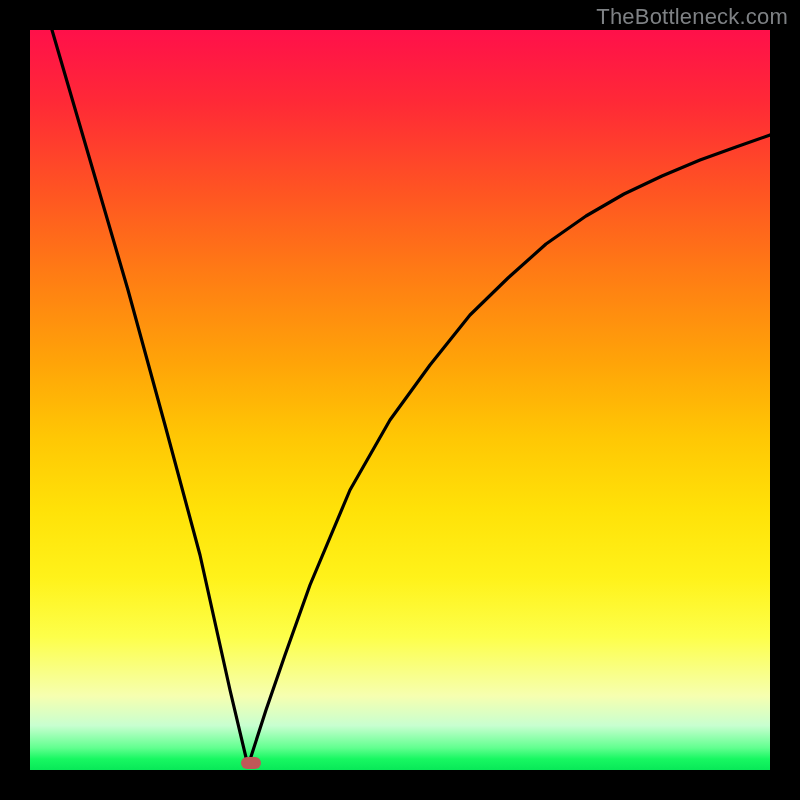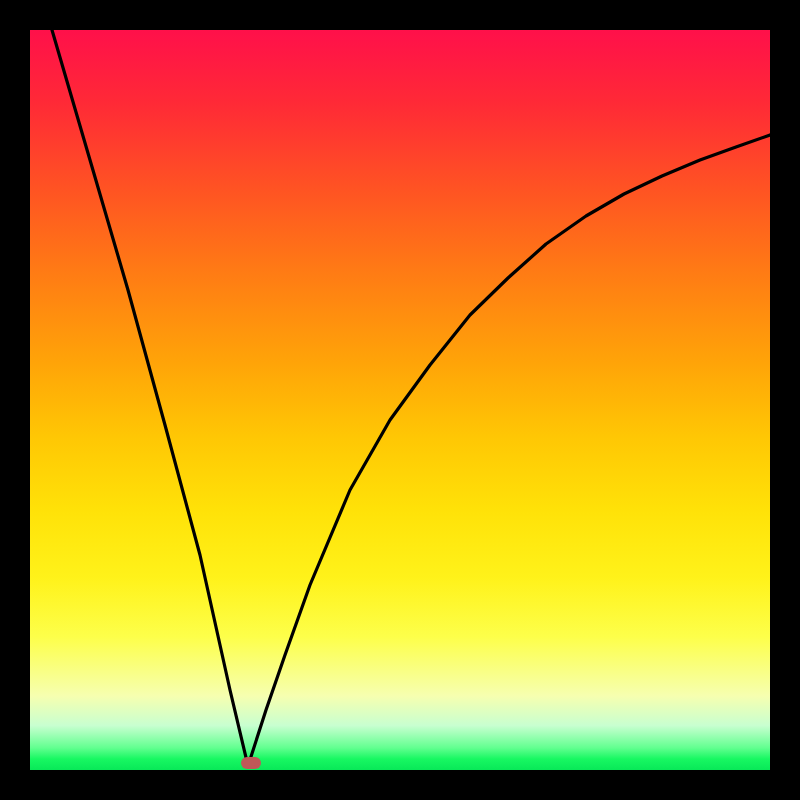--- a/index.html
+++ b/index.html
@@ -100,13 +100,14 @@
            L 594 164
            L 632 146
            L 670 130
            L 706 117
            L 740 105"></path>
     </svg>
 
     <div class="marker"></div>
   </div>
 
+  <div class="watermark">TheBottleneck.com</div>
 </div>
 
 </body></html>

